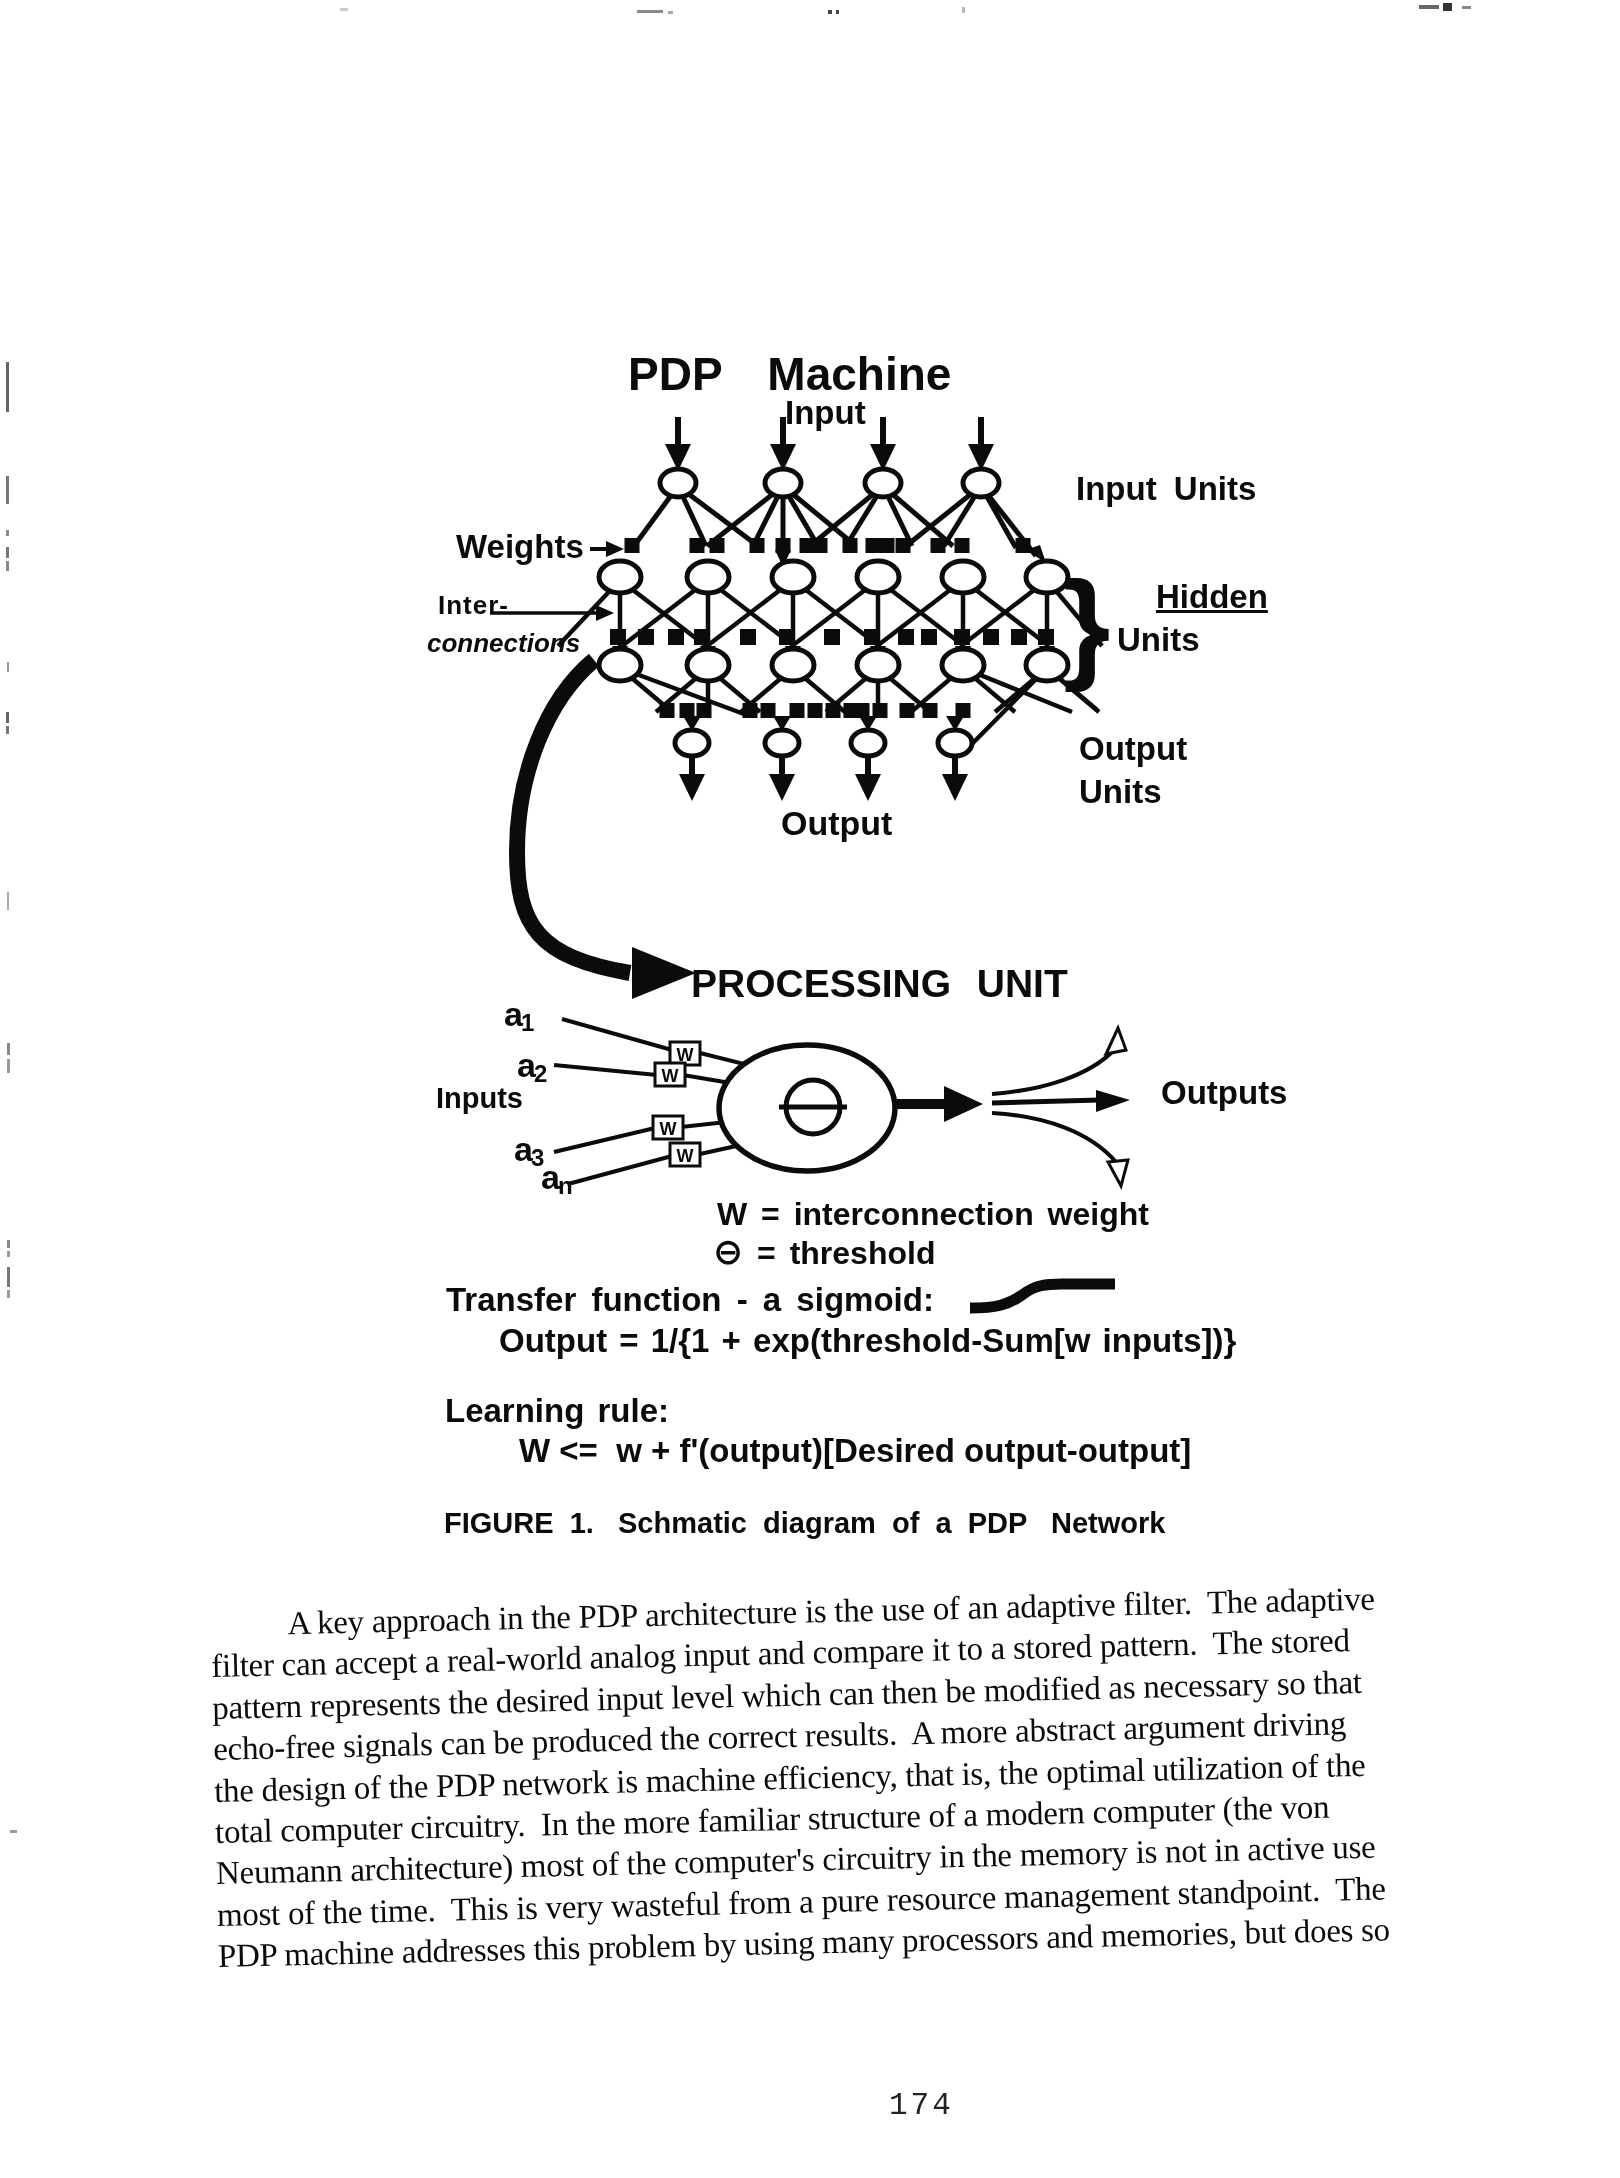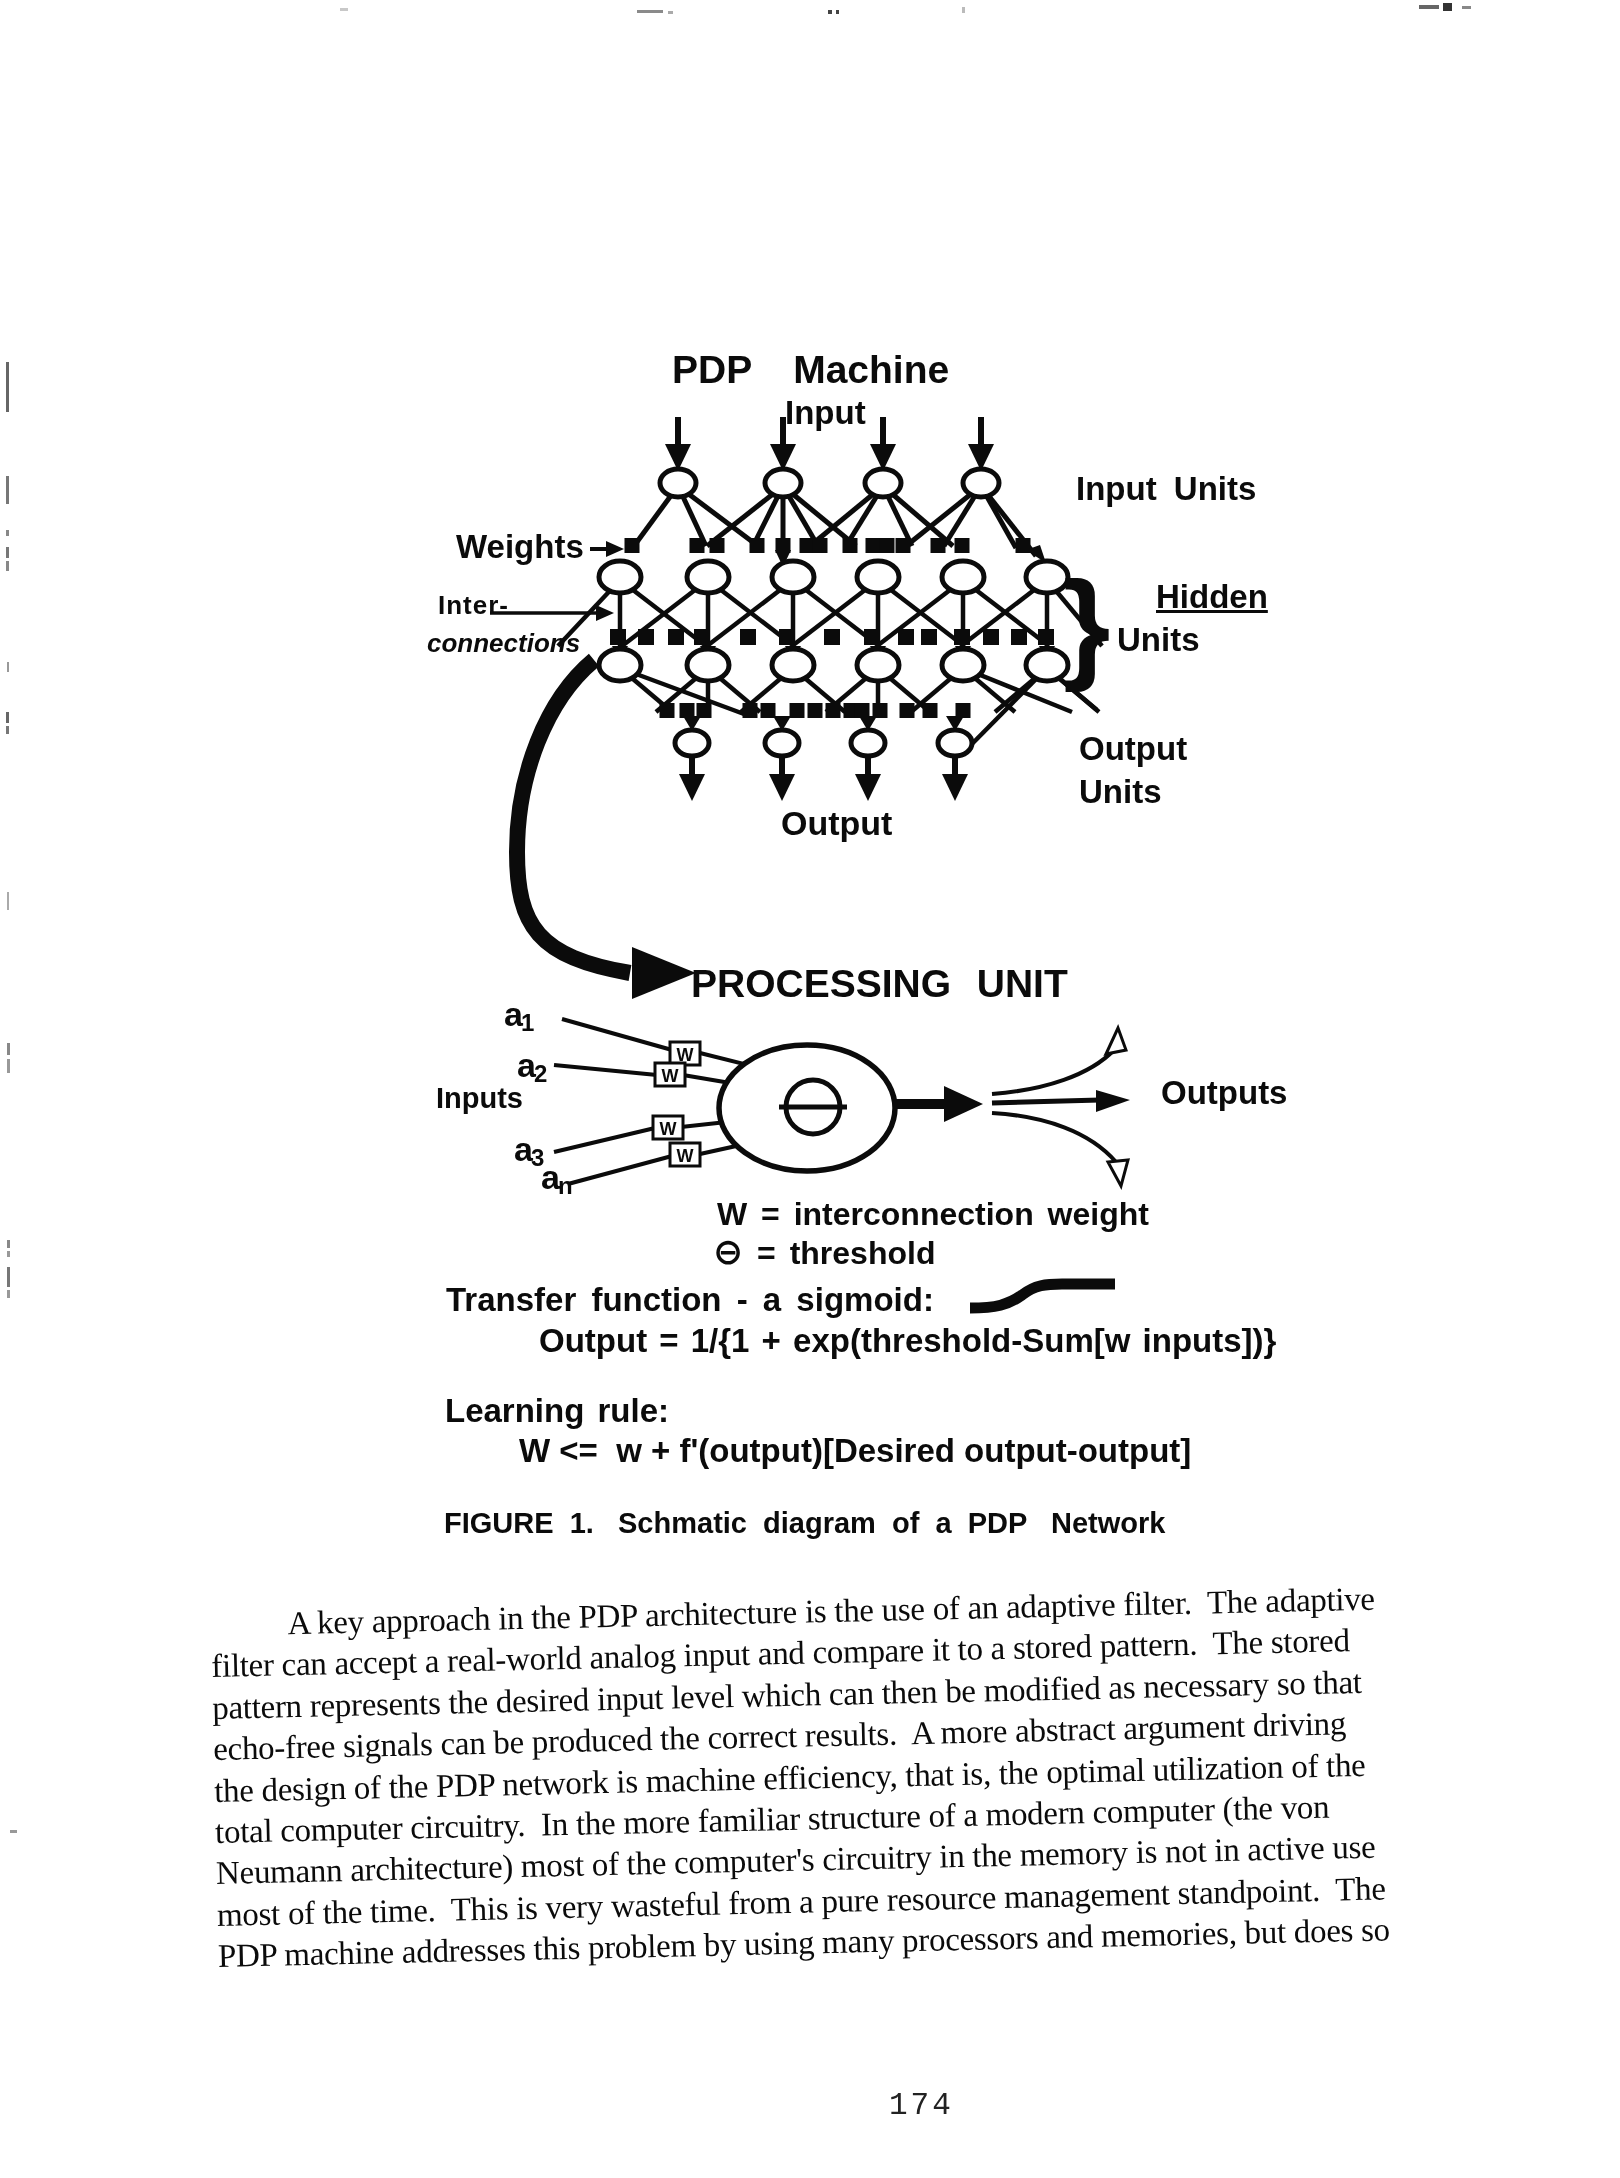--- a/index.html
+++ b/index.html
@@ -206,21 +206,21 @@
     <polygon points="944,1086 944,1122 983,1104" fill="#0b0b0b"></polygon>
     <line x1="992" y1="1103" x2="1100" y2="1100" stroke="#0b0b0b" stroke-width="5"></line>
     <polygon points="1096,1090 1096,1112 1130,1100" fill="#0b0b0b"></polygon>
     <path d="M 992,1094 C 1045,1090 1090,1075 1114,1050" stroke="#0b0b0b" stroke-width="4" fill="none"></path>
     <polygon points="1106,1054 1126,1050 1118,1028" fill="#fff" stroke="#0b0b0b" stroke-width="3"></polygon>
     <path d="M 992,1113 C 1045,1116 1090,1132 1116,1162" stroke="#0b0b0b" stroke-width="4" fill="none"></path>
     <polygon points="1108,1162 1128,1160 1121,1186" fill="#fff" stroke="#0b0b0b" stroke-width="3"></polygon>
     <path d="M 970,1308 C 996,1308 1008,1305 1022,1295 C 1035,1285 1046,1284 1062,1284 L 1115,1284" stroke="#0b0b0b" stroke-width="11" fill="none"></path>
   </svg>
 
-<div class="lbl" style="left:672px;top:350px;font-size:39px;word-spacing:10px;">PDP  Machine</div>
+<div class="lbl" style="left:628px;top:350px;font-size:46px;word-spacing:10px;">PDP  Machine</div>
 
 <div class="lbl" style="left:785px;top:396px;font-size:33px;">Input</div>
 
 <div class="lbl" style="left:1076px;top:472px;font-size:33px;word-spacing:8px;">Input Units</div>
 
 <div class="lbl" style="left:456px;top:530px;font-size:33px;">Weights</div>
 
 <div class="lbl" style="left:438px;top:592px;font-size:26px;letter-spacing:1px;">Inter-</div>
 <div class="lbl" style="left:427px;top:630px;font-size:26px;font-style:italic;">connections</div>
 
@@ -238,21 +238,21 @@
 <div class="lbl" style="left:489px;top:1048px;font-size:34px;margin-left:28px;"><span>a</span><span class="sub">2</span></div>
 <div class="lbl" style="left:436px;top:1083px;font-size:29px;">Inputs</div>
 <div class="lbl" style="left:514px;top:1132px;font-size:34px;"><span>a</span><span class="sub">3</span></div>
 <div class="lbl" style="left:541px;top:1160px;font-size:34px;"><span>a</span><span class="sub">n</span></div>
 
 <div class="lbl" style="left:1149px;top:1076px;font-size:33px;margin-left:12px;">Outputs</div>
 
 <div class="lbl" style="left:717px;top:1198px;font-size:32px;word-spacing:5px;">W = interconnection weight</div>
 <div class="lbl" style="left:713px;top:1233px;font-size:32px;word-spacing:5px;"><span class="theta-sym">⊖</span><span> = threshold</span></div>
 <div class="lbl" style="left:446px;top:1283px;font-size:33px;word-spacing:6px;">Transfer function - a sigmoid:</div>
-<div class="lbl" style="left:499px;top:1324px;font-size:33px;word-spacing:3px;margin-left:40px;">Output = 1/{1 + exp(threshold-Sum[w inputs])}</div>
+<div class="lbl" style="left:499px;top:1324px;font-size:33px;word-spacing:3px;">Output = 1/{1 + exp(threshold-Sum[w inputs])}</div>
 <div class="lbl" style="left:445px;top:1394px;font-size:33px;word-spacing:4px;">Learning rule:</div>
 <div class="lbl" style="left:519px;top:1434px;font-size:33px;">W &lt;=  w + f'(output)[Desired output-output]</div>
 
 <div class="lbl" style="left:444px;top:1508px;font-size:29px;">FIGURE  1.   Schmatic  diagram  of  a  PDP   Network</div>
 
 <div id="body-block">
     <div class="serifline">A key approach in the PDP architecture is the use of an adaptive filter.  The adaptive</div>
     <div class="serifline">filter can accept a real-world analog input and compare it to a stored pattern.  The stored</div>
     <div class="serifline">pattern represents the desired input level which can then be modified as necessary so that</div>
     <div class="serifline">echo-free signals can be produced the correct results.  A more abstract argument driving</div>

